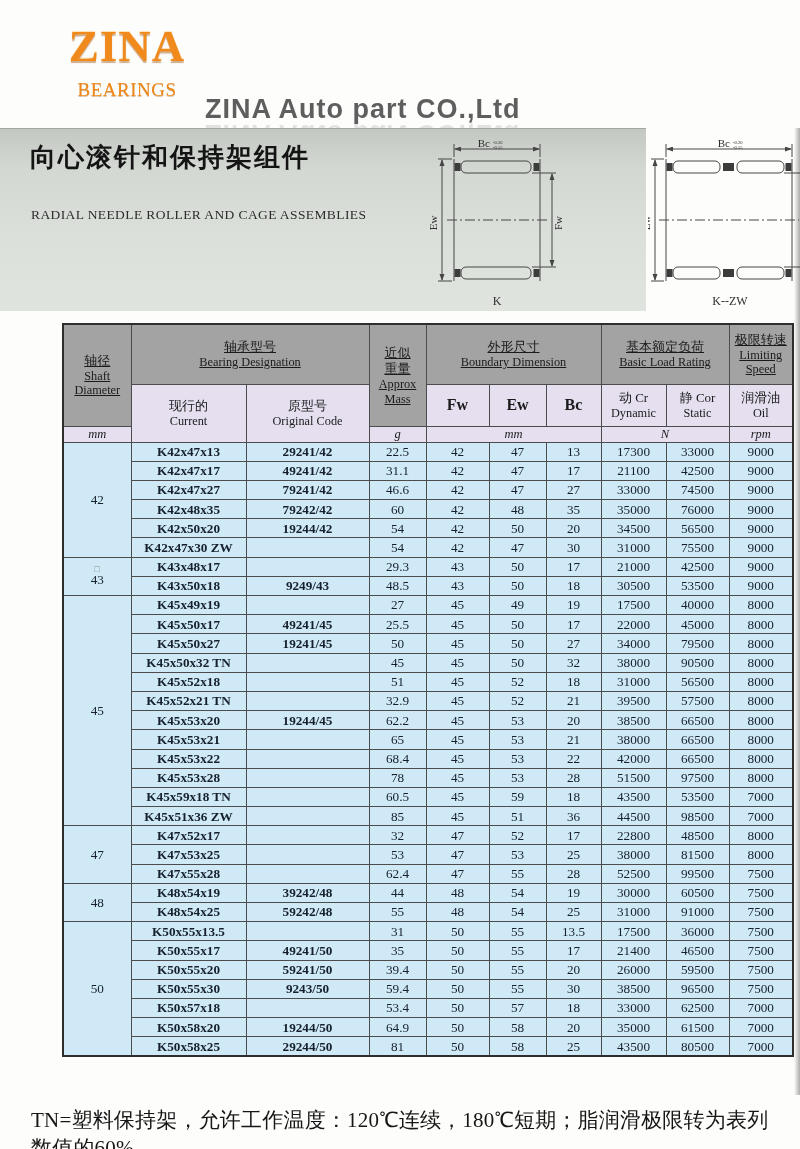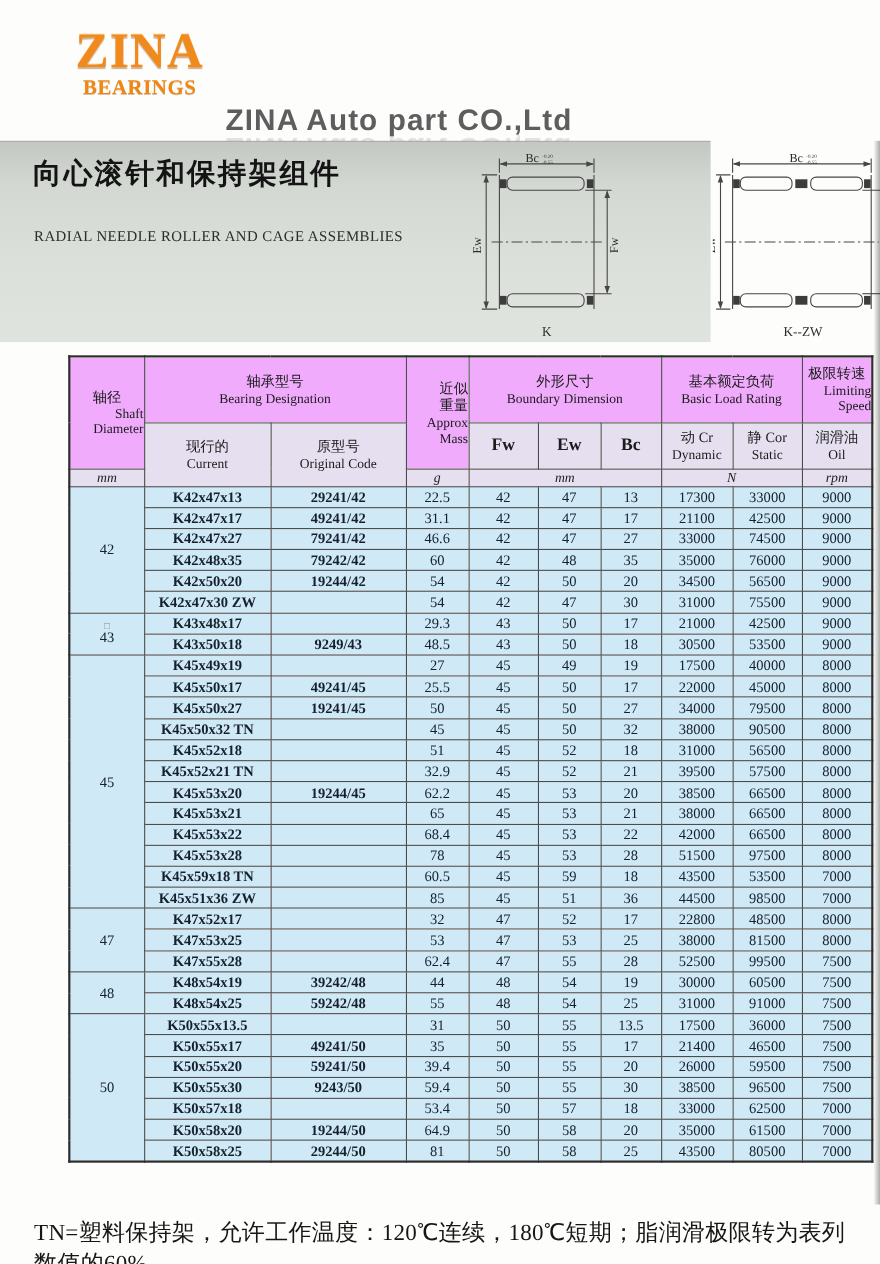--- a/index.html
+++ b/index.html
@@ -12,22 +12,22 @@
 
   
   .logo { position:absolute; left:62px; top:26px; width:130px; text-align:center; }
   .logo-zina {
     font-family:"Liberation Serif", serif; font-weight:bold; font-size:45px; line-height:0.9;
     color:#f18a1d; letter-spacing:1px;
     text-shadow:0 2px 1px rgba(150,75,0,.45), 0 -1px 0 #ffe2b8;
     text-align:center;
   }
   .logo-bearings {
-    font-family:"Liberation Serif", serif; font-weight:bold; font-size:19px;
-    color:#ef8716; letter-spacing:.5px; margin-top:2px;
+    font-family:"Liberation Serif", serif; font-weight:normal; font-size:19px;
+    color:#ef8716; letter-spacing:.5px; margin-top:12px;
     text-shadow:0 1px 0 rgba(150,75,0,.35);
   }
   .company-wrap { position:absolute; left:205px; top:46px;margin-top:48px; }
   .company {
     font-family:"Liberation Sans", sans-serif; font-weight:bold;
     font-size:27px; color:#5e5e5e; letter-spacing:1px; white-space:nowrap;
   }
   .company.reflect { transform:scaleY(-1); margin-top:-7px; opacity:.16; }
 
   
@@ -63,28 +63,28 @@
   table.catalog {
     position:absolute; left:62px; top:323px; width:730px;
     border-collapse:collapse; table-layout:fixed;
     font-family:"Liberation Serif", serif;
   }
   table.catalog th, table.catalog td {
     border:1px solid #4c4c4c; text-align:center; vertical-align:middle;
     overflow:hidden; padding:0;
   }
   table.catalog { border:2px solid #2e2e2e; }
-  th.cream { background:#f0abfc; }
+  th.cream { background:#a3a3a3;text-decoration:underline; }
   th.lav   { background:#e5dff0; }
   .h1 th { height:60px; }
   .h2 th { height:42px; }
   .h3 th { height:15px; font-size:12.5px; font-weight:normal;font-style:italic; }
   th .zh { font-size:13px; font-weight:normal; line-height:1.25; }
   th .en { font-size:12.3px; font-weight:normal; line-height:1.15; }
-  .pre { white-space:pre-line;text-align:right; }
+  .pre { white-space:pre-line; }
 
   table.catalog td { height:19.2px; font-size:13.2px; color:#15202c; background:#cfe9f6; line-height:1; }
   td.shaft { background:#e9f0e6; color:#1e2a24; }
   td.shaft .mark { display:block; font-size:9px; color:#8a8f88; line-height:7px; }
   td.c0 { text-align:left; padding-left:10px; font-weight:bold; color:#101c28; }
   td.c1 { font-weight:bold; color:#101c28; }
   td.c2 { background:#daeede; }
 
   
   .footnote {

